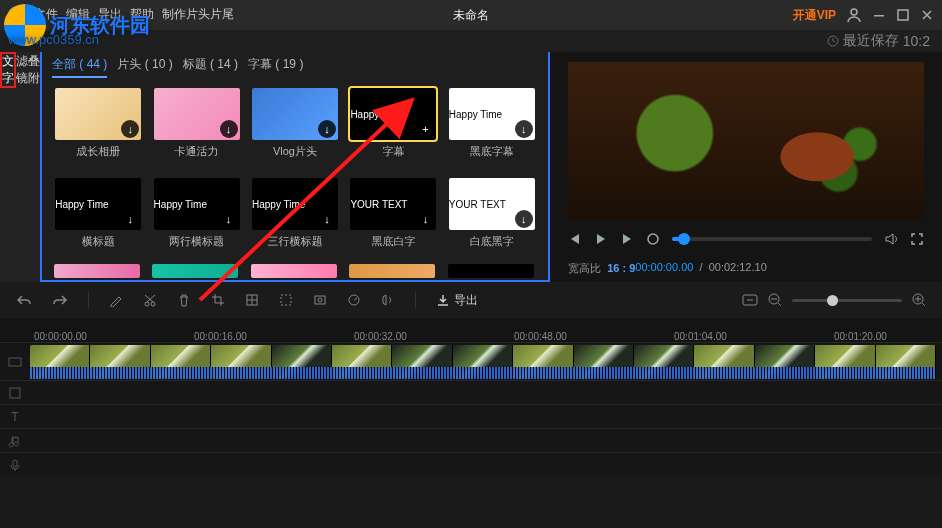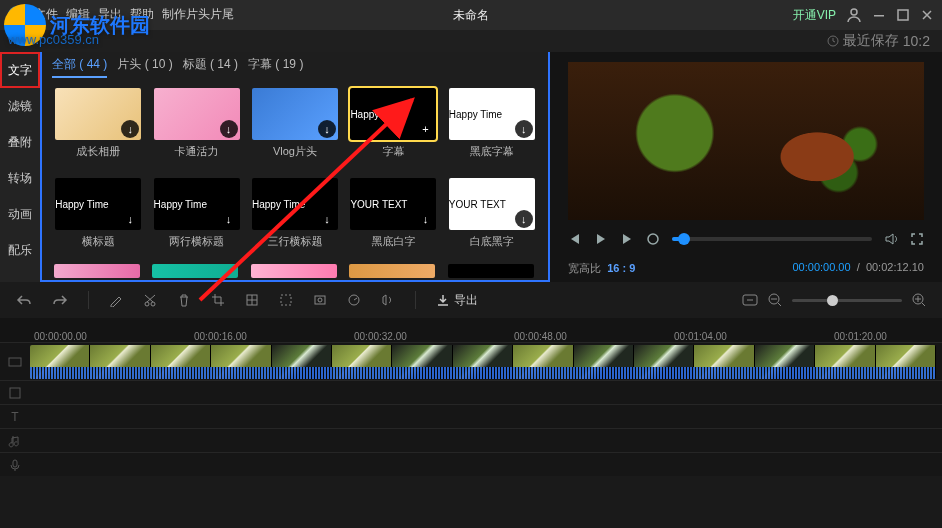--- a/index.html
+++ b/index.html
@@ -3,29 +3,29 @@
 <meta charset="utf-8">
 <style>
   * { margin: 0; padding: 0; box-sizing: border-box; font-family: "Microsoft YaHei", Arial, sans-serif; }
   body { background: #1a1a1a; color: #ccc; width: 942px; height: 528px; overflow: hidden; position: relative; }
   
   
   .top-bar { height: 30px; background: #2a2a2a; display: flex; align-items: center; padding: 0 8px; font-size: 12px; justify-content: space-between; }
   .top-left { display: flex; gap: 8px; align-items: flex-start; }
   .top-right { display: flex; gap: 10px; align-items: center; }
   .logo { width: 18px; height: 18px; border-radius: 50%; background: radial-gradient(circle,#ffb800,#0a84ff); }
-  .vip { color: #86efac; }
+  .vip { color: #f97316; font-weight: bold; }
   .icon-btn { display:inline-flex;align-items:center;justify-content:center;color:#aaa;cursor:pointer;}
   .title-center { position:absolute; left:50%; transform:translateX(-50%); color:#eee;}
   .save-row { height:22px; display:flex; justify-content:flex-end; align-items:center; font-size:14px; color:#888; padding-right:12px; background:#1f1f1f;}
   .save-row svg{opacity:.7}
   
   
   .main-row { display:flex; height: 230px; }
-  .side-tabs { width: 40px; background:#232323; display:flex; flex-direction:column; }
+  .side-tabs { width: 40px; background:#232323; display:flex; }
   .side-tab { height:36px; display:flex; align-items:center; justify-content:center; font-size:12px; color:#ccc; cursor:pointer; }
   .side-tab.active { border:2px solid #d22; color:#fff;}
   
   .asset-panel { flex: 0 0 510px; background:#1e1e1e; border:2px solid #2e74ff; border-top:none; display:flex; flex-direction:column;}
   .asset-tabs { height:26px; display:flex; gap:10px; padding:4px 10px 0 10px; font-size:12px; color:#bbb;}
   .asset-tabs span { cursor:pointer; }
   .asset-tabs span.active { color:#5aa0ff; border-bottom:2px solid #5aa0ff; }
   .asset-grid { flex:1; overflow:hidden; display:grid; grid-template-columns:repeat(5,1fr); gap:10px; padding:10px 12px 6px; }
   .asset-item { display:flex; flex-direction:column; align-items:center; gap:4px; }
   .thumb { width:86px; height:52px; background:#777; border-radius:2px; position:relative; display:flex; align-items:center; justify-content:flex-start; font-size:10px; color:#fff; overflow:hidden;}
@@ -44,21 +44,21 @@
       radial-gradient(circle at 76% 70%, #2f5d12 0 6%, transparent 7%),
       radial-gradient(circle at 82% 52%, #3a6e16 0 5%, transparent 6%),
       linear-gradient(180deg,#3a1f0c,#1b0f06);
   }
   .preview-controls { height:26px; display:flex; align-items:center; gap:12px; color:#9aa; margin-top:6px;}
   .pc-left { display:flex; gap:12px; align-items:center;}
   .pc-slider { flex:1; height:4px; background:#333; border-radius:2px; position:relative;}
   .pc-slider::before{content:"";position:absolute;left:0;top:0;height:100%;width:4%;background:#1e90ff;border-radius:2px;}
   .pc-knob{position:absolute;left:3%;top:-4px;width:12px;height:12px;border-radius:50%;background:#1e90ff;}
   .pc-right { display:flex; gap:10px;}
-  .preview-info { display:flex; justify-content:space-between; font-size:11px; color:#999; margin-top:9px;}
+  .preview-info { display:flex; justify-content:flex-start; font-size:11px; color:#999; margin-top:9px;}
   .preview-info .ratio b{color:#5aa0ff;}
   .preview-info .time .cur{color:#1ea0ff;}
   
   
   .tl-toolbar {height:36px;background:#1b1b1b;display:flex;align-items:center;padding:0 16px;gap:20px;color:#888;font-size:12px;}
   .tl-toolbar .sep{flex:1}
   .tl-toolbar .export{display:flex;align-items:center;gap:4px;color:#ccc;}
   .tl-toolbar .zoom{display:flex;align-items:center;gap:10px;}
   .zoom-track{width:110px;height:3px;background:#444;border-radius:2px;position:relative;}
   .zoom-track .knob{position:absolute;left:32%;top:-4px;width:11px;height:11px;border-radius:50%;background:#ccc;}

